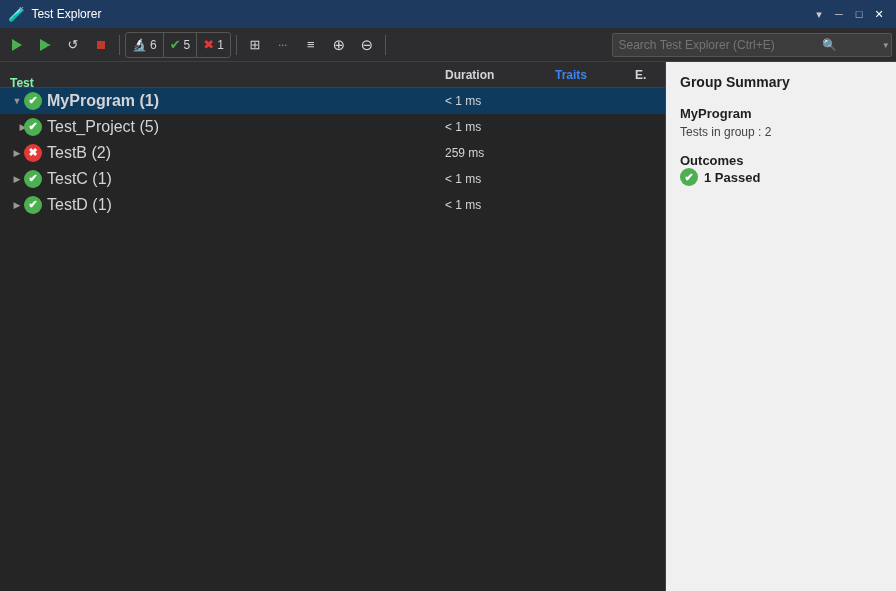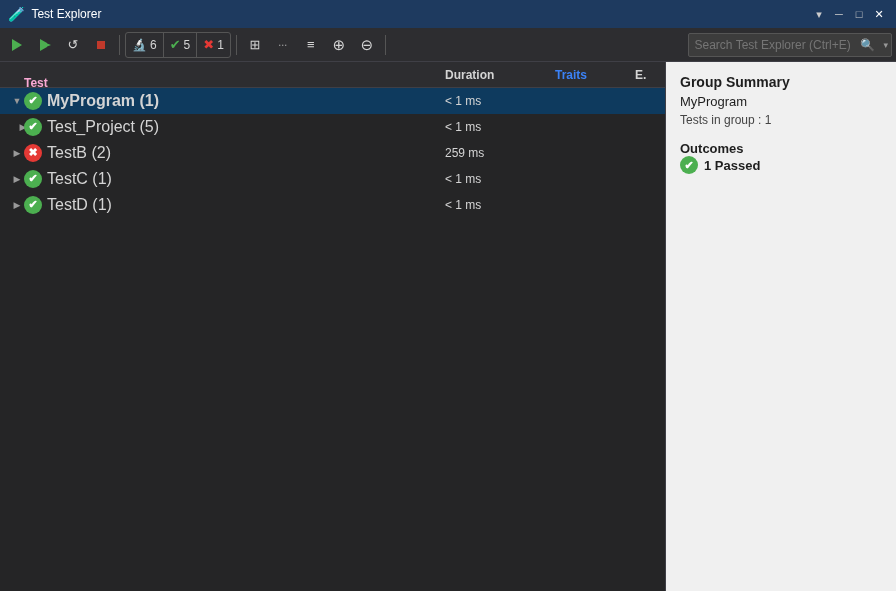--- a/index.html
+++ b/index.html
@@ -106,20 +106,21 @@
 
     .search-box {
       display: flex;
       align-items: center;
       background: #3c3c3c;
       border: 1px solid #555;
       border-radius: 2px;
       margin-left: auto;
       height: 24px;
       min-width: 200px;
+      gap: 38px;
     }
     .search-input {
       background: transparent;
       border: none;
       color: #999;
       font-size: 12px;
       padding: 0 6px;
       outline: none;
       flex: 1;
       font-family: 'Segoe UI', Arial, sans-serif;
@@ -160,22 +161,22 @@
     
     .col-headers {
       display: flex;
       background: #2d2d30;
       border-bottom: 1px solid #3f3f46;
       height: 26px;
       align-items: center;
     }
     .col-test {
       flex: 1;
-      padding-left: 24px;
-      color: #f9a8d4;
+      padding-left: 10px;
+      color: #86efac;
       font-size: 12px;
       font-weight: 600;
       margin-top: 16px;
     }
     .col-duration {
       width: 110px;
       color: #d4d4d4;
       font-size: 12px;
       font-weight: 600;
     }
@@ -264,25 +265,25 @@
       width: 230px;
       background: #f0f0f0;
       color: #1e1e1e;
       padding: 12px 14px;
       flex-shrink: 0;
     }
     .summary-title {
       font-size: 14px;
       font-weight: bold;
       color: #1e1e1e;
-      margin-bottom: 4px;
+      margin-bottom: 16px;
     }
     .summary-group-name {
       font-size: 13px;
-      font-weight: 400;
+      font-weight: 700;
       color: #1e1e1e;
       margin-bottom: 4px;
     }
     .summary-label {
       font-size: 12px;
       color: #444;
       margin-bottom: 14px;
     }
     .summary-outcomes-title {
       font-size: 13px;
@@ -458,21 +459,21 @@
         <div class="row-traits"></div>
         <div class="row-e"></div>
       </div>
 
     </div>
   </div>
 
   <div class="summary-panel">
     <div class="summary-title">Group Summary</div>
     <div class="summary-group-name">MyProgram</div>
-    <div class="summary-label">Tests in group : 1</div>
+    <div class="summary-label">Tests in group : 2</div>
     <div class="summary-outcomes-title">Outcomes</div>
     <div class="summary-outcome-item">
       <div class="outcome-icon">✔</div>
       <span>1 Passed</span>
     </div>
   </div>
 
 </div>
 
 </body></html>

